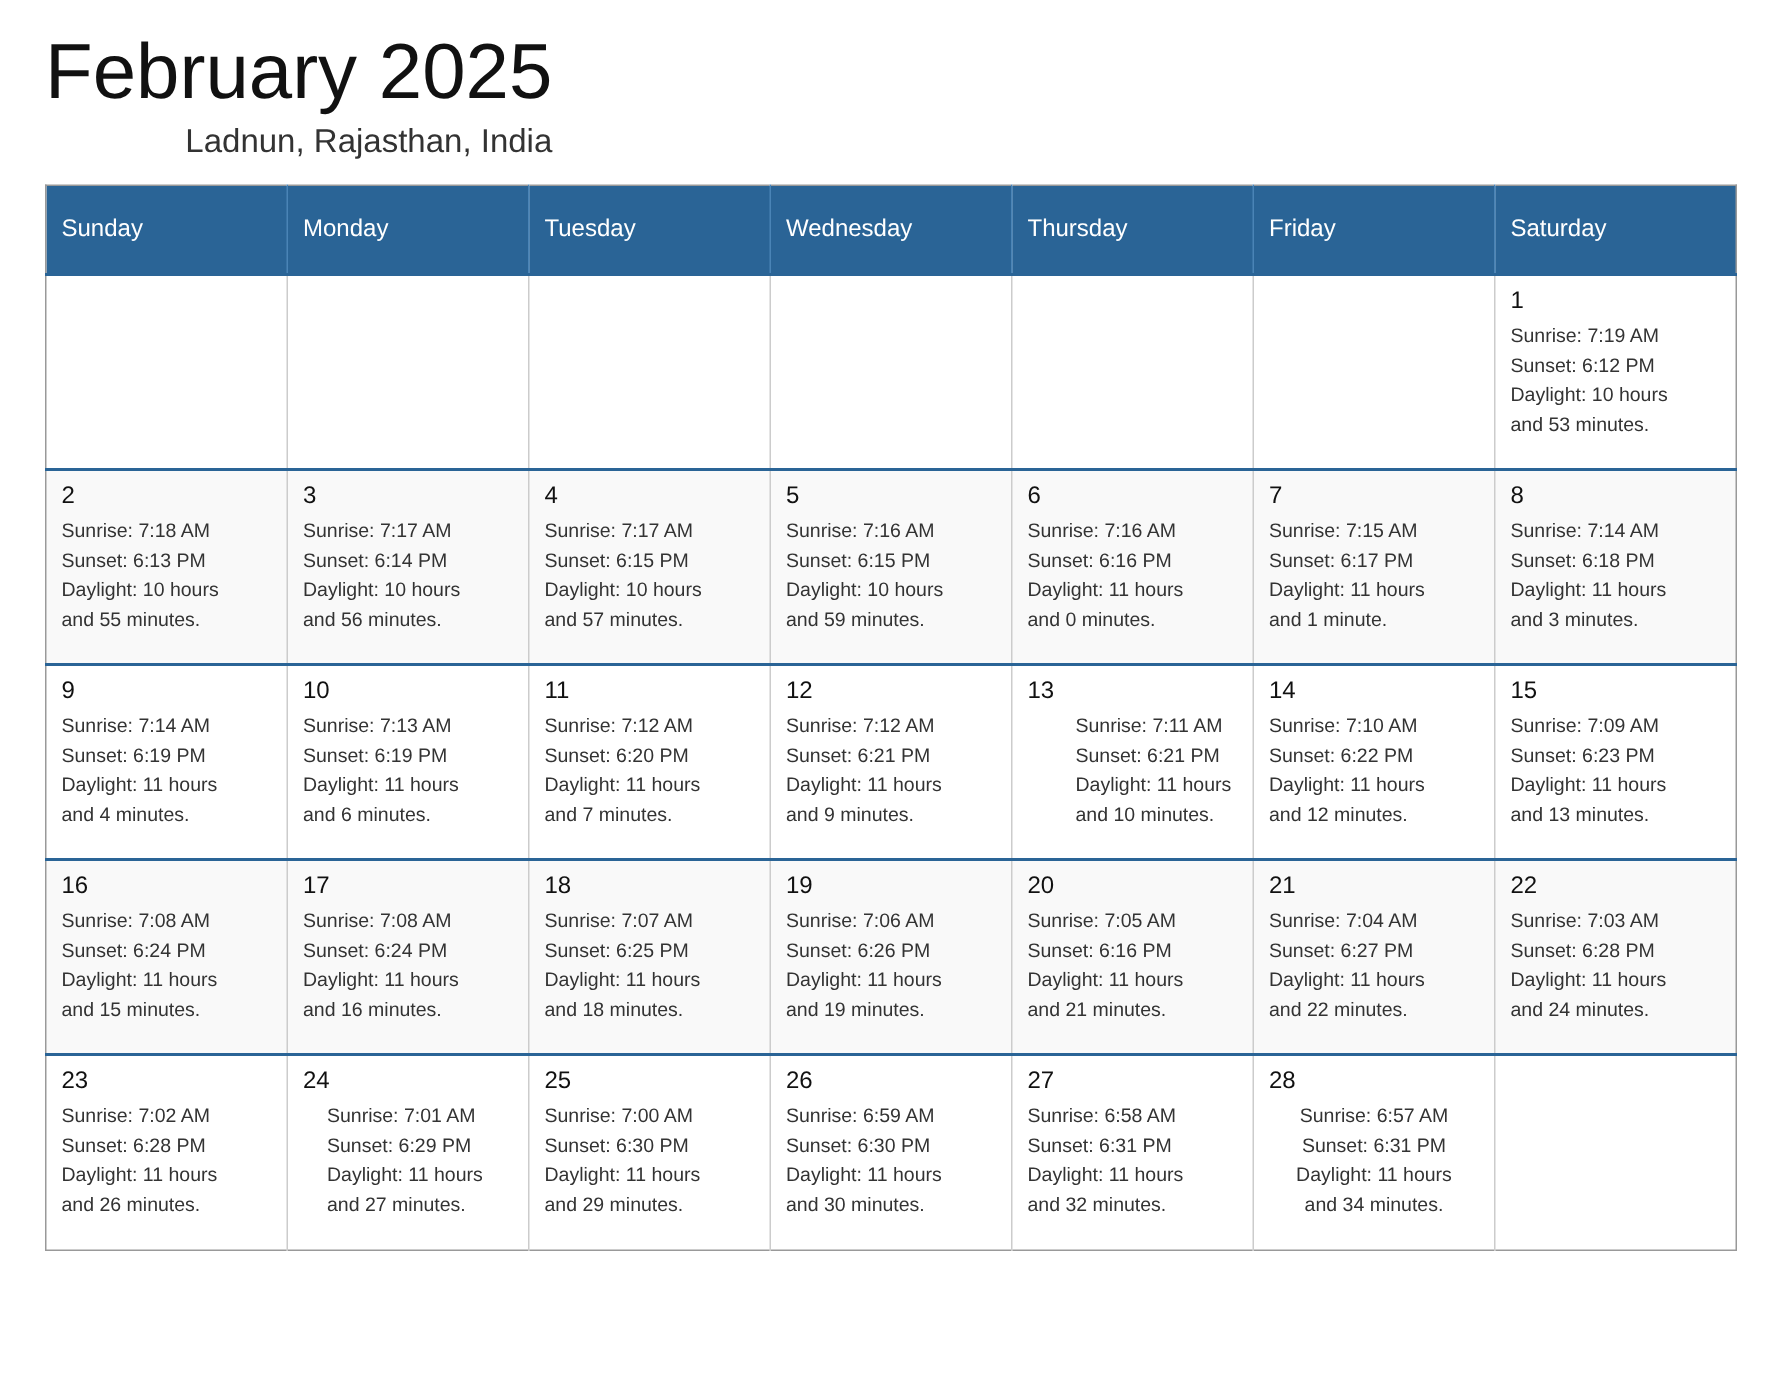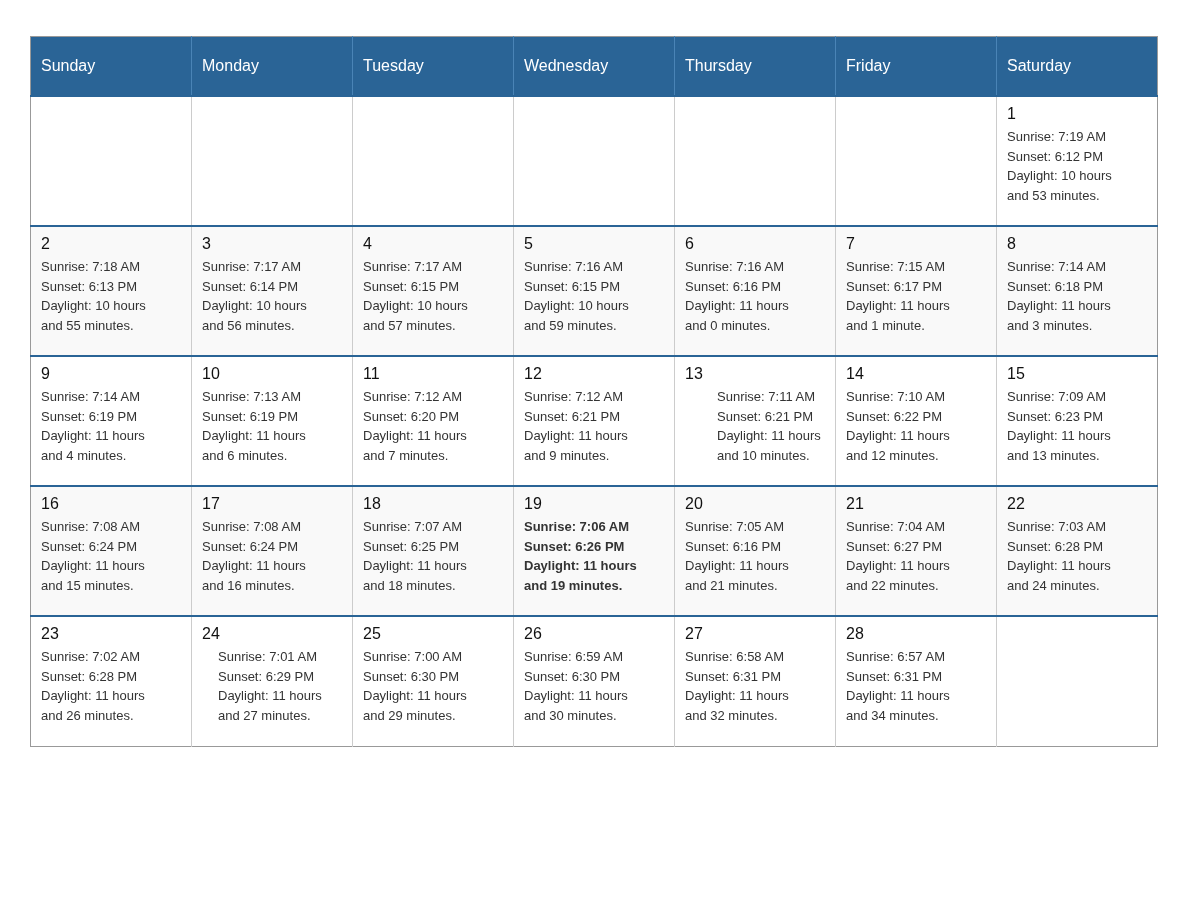--- a/index.html
+++ b/index.html
@@ -116,20 +116,24 @@
       background-color: #f9f9f9;
     }
     tbody tr:nth-child(odd) {
       background-color: #fff;
     }
   </style>
 </head>
 <body>
 
 <div class="header">
+  <div class="title-section">
+    <div class="month-title">February 2025</div>
+    <div class="location">Ladnun, Rajasthan, India</div>
+  </div>
 </div>
 
 <table>
   <thead>
     <tr>
     <th>Sunday</th>
         <th>Monday</th>
         <th>Tuesday</th>
         <th>Wednesday</th>
         <th>Thursday</th>
@@ -272,21 +276,21 @@
         </td>
         <td>
           <span class="day-number">18</span>
           <div class="day-info" style="white-space: pre-line;">Sunrise: 7:07 AM
 Sunset: 6:25 PM
 Daylight: 11 hours
 and 18 minutes.</div>
         </td>
         <td>
           <span class="day-number">19</span>
-          <div class="day-info" style="white-space: pre-line; font-weight: bold;">Sunrise: 7:06 AM
+          <div class="day-info" style="white-space: pre-line;">Sunrise: 7:06 AM
 Sunset: 6:26 PM
 Daylight: 11 hours
 and 19 minutes.</div>
         </td>
         <td>
           <span class="day-number">20</span>
           <div class="day-info" style="white-space: pre-line;">Sunrise: 7:05 AM
 Sunset: 6:16 PM
 Daylight: 11 hours
 and 21 minutes.</div>
@@ -337,21 +341,21 @@
         </td>
         <td>
           <span class="day-number">27</span>
           <div class="day-info" style="white-space: pre-line;">Sunrise: 6:58 AM
 Sunset: 6:31 PM
 Daylight: 11 hours
 and 32 minutes.</div>
         </td>
         <td>
           <span class="day-number">28</span>
-          <div class="day-info" style="white-space: pre-line;">Sunrise: 6:57 AM
+          <div class="day-info" style="white-space: pre-line; text-align: center;">Sunrise: 6:57 AM
 Sunset: 6:31 PM
 Daylight: 11 hours
 and 34 minutes.</div>
         </td>
         <td class="empty-cell"></td>
       </tr>
     </tbody>
 </table>
 
 </body></html>

